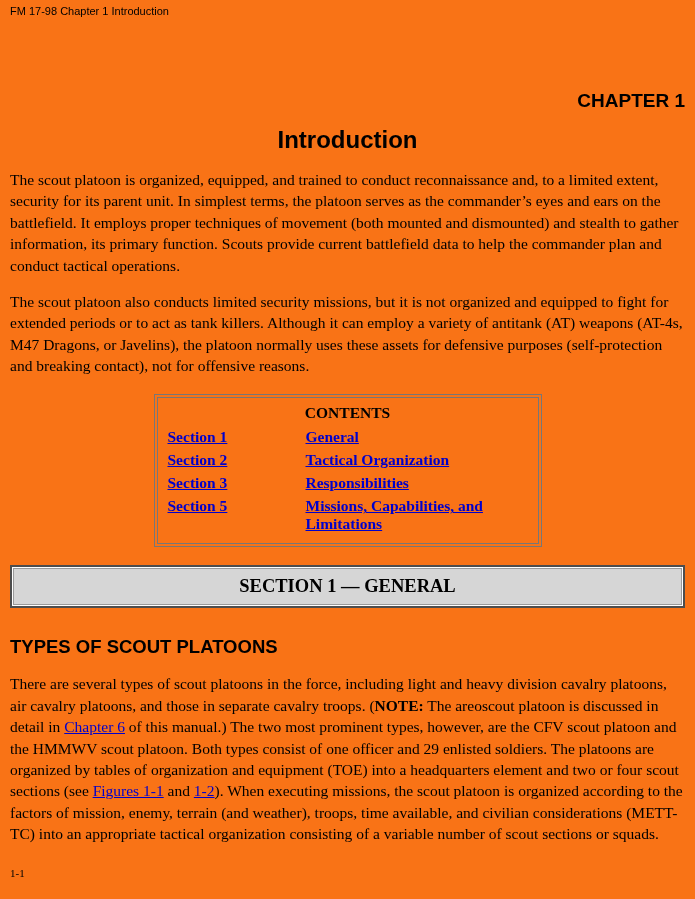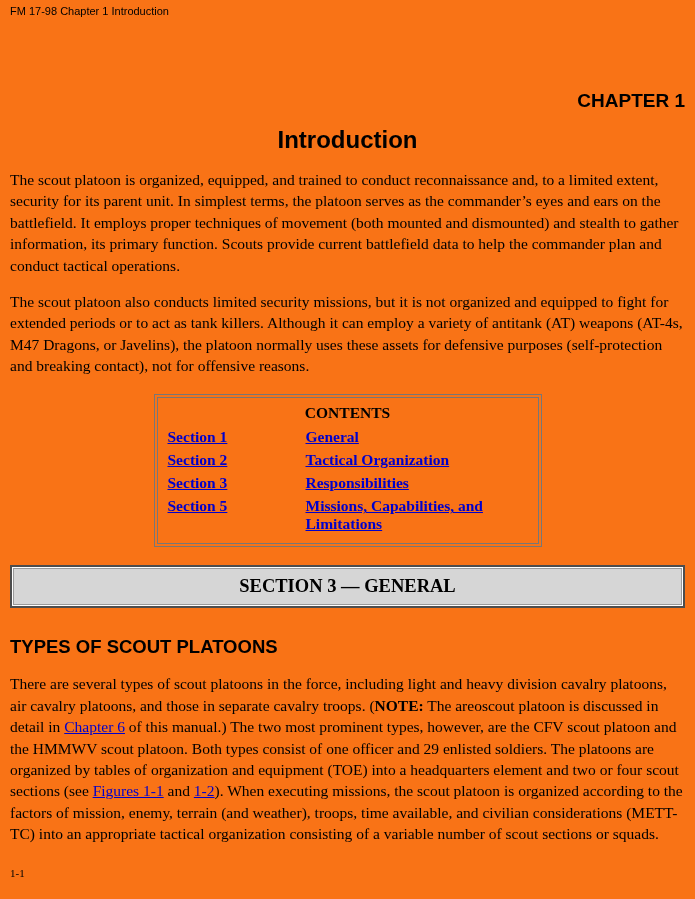--- a/index.html
+++ b/index.html
@@ -136,21 +136,21 @@
         </div>
 
         <div class="contents-row">
           <div class="contents-col-section"><a class="doc-link" href="#">Section 5</a></div>
           <div><a class="doc-link" href="#">Missions, Capabilities, and Limitations</a></div>
         </div>
 
       </div>
     </div>
 
-    <div class="section-banner">SECTION 3 — GENERAL</div>
+    <div class="section-banner">SECTION 1 — GENERAL</div>
 
     <div class="section-heading">TYPES OF SCOUT PLATOONS</div>
 
     <p class="body-text"><span>There are several types of scout platoons in the force, including light and heavy division cavalry platoons, air cavalry platoons, and those in separate cavalry troops. (</span><b class="note-label">NOTE:</b><span> The areoscout platoon is discussed in detail in </span><a class="doc-link" href="#">Chapter 6</a><span> of this manual.) The two most prominent types, however, are the CFV scout platoon and the HMMWV scout platoon. Both types consist of one officer and 29 enlisted soldiers. The platoons are organized by tables of organization and equipment (TOE) into a headquarters element and two or four scout sections (see </span><a class="doc-link" href="#">Figures 1-1</a><span> and </span><a class="doc-link" href="#">1-2</a><span>). When executing missions, the scout platoon is organized according to the factors of mission, enemy, terrain (and weather), troops, time available, and civilian considerations (METT-TC) into an appropriate tactical organization consisting of a variable number of scout sections or squads.</span></p>
 
   </div>
 
   <div class="page-number">1-1</div>
 
 </div>

